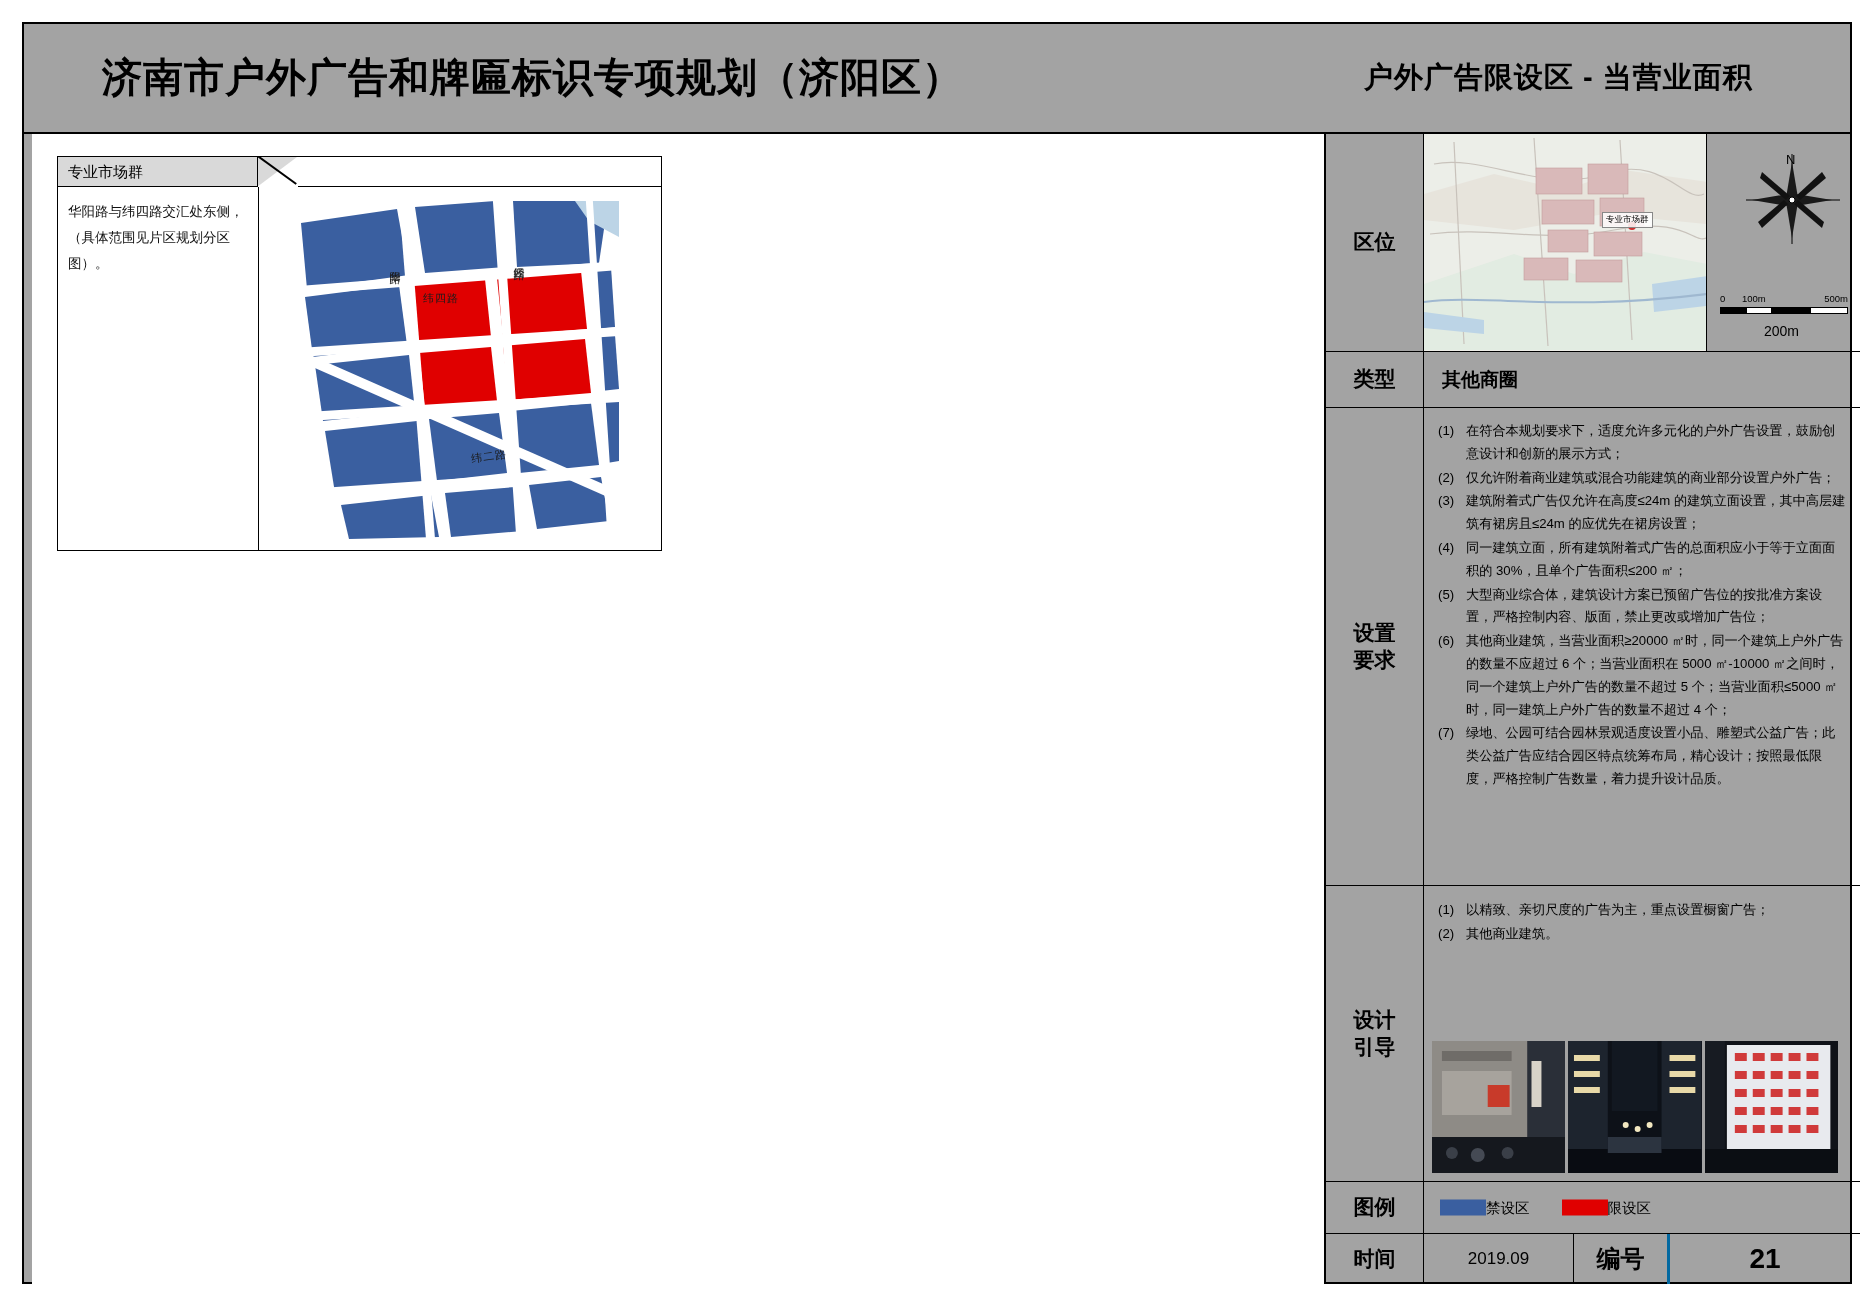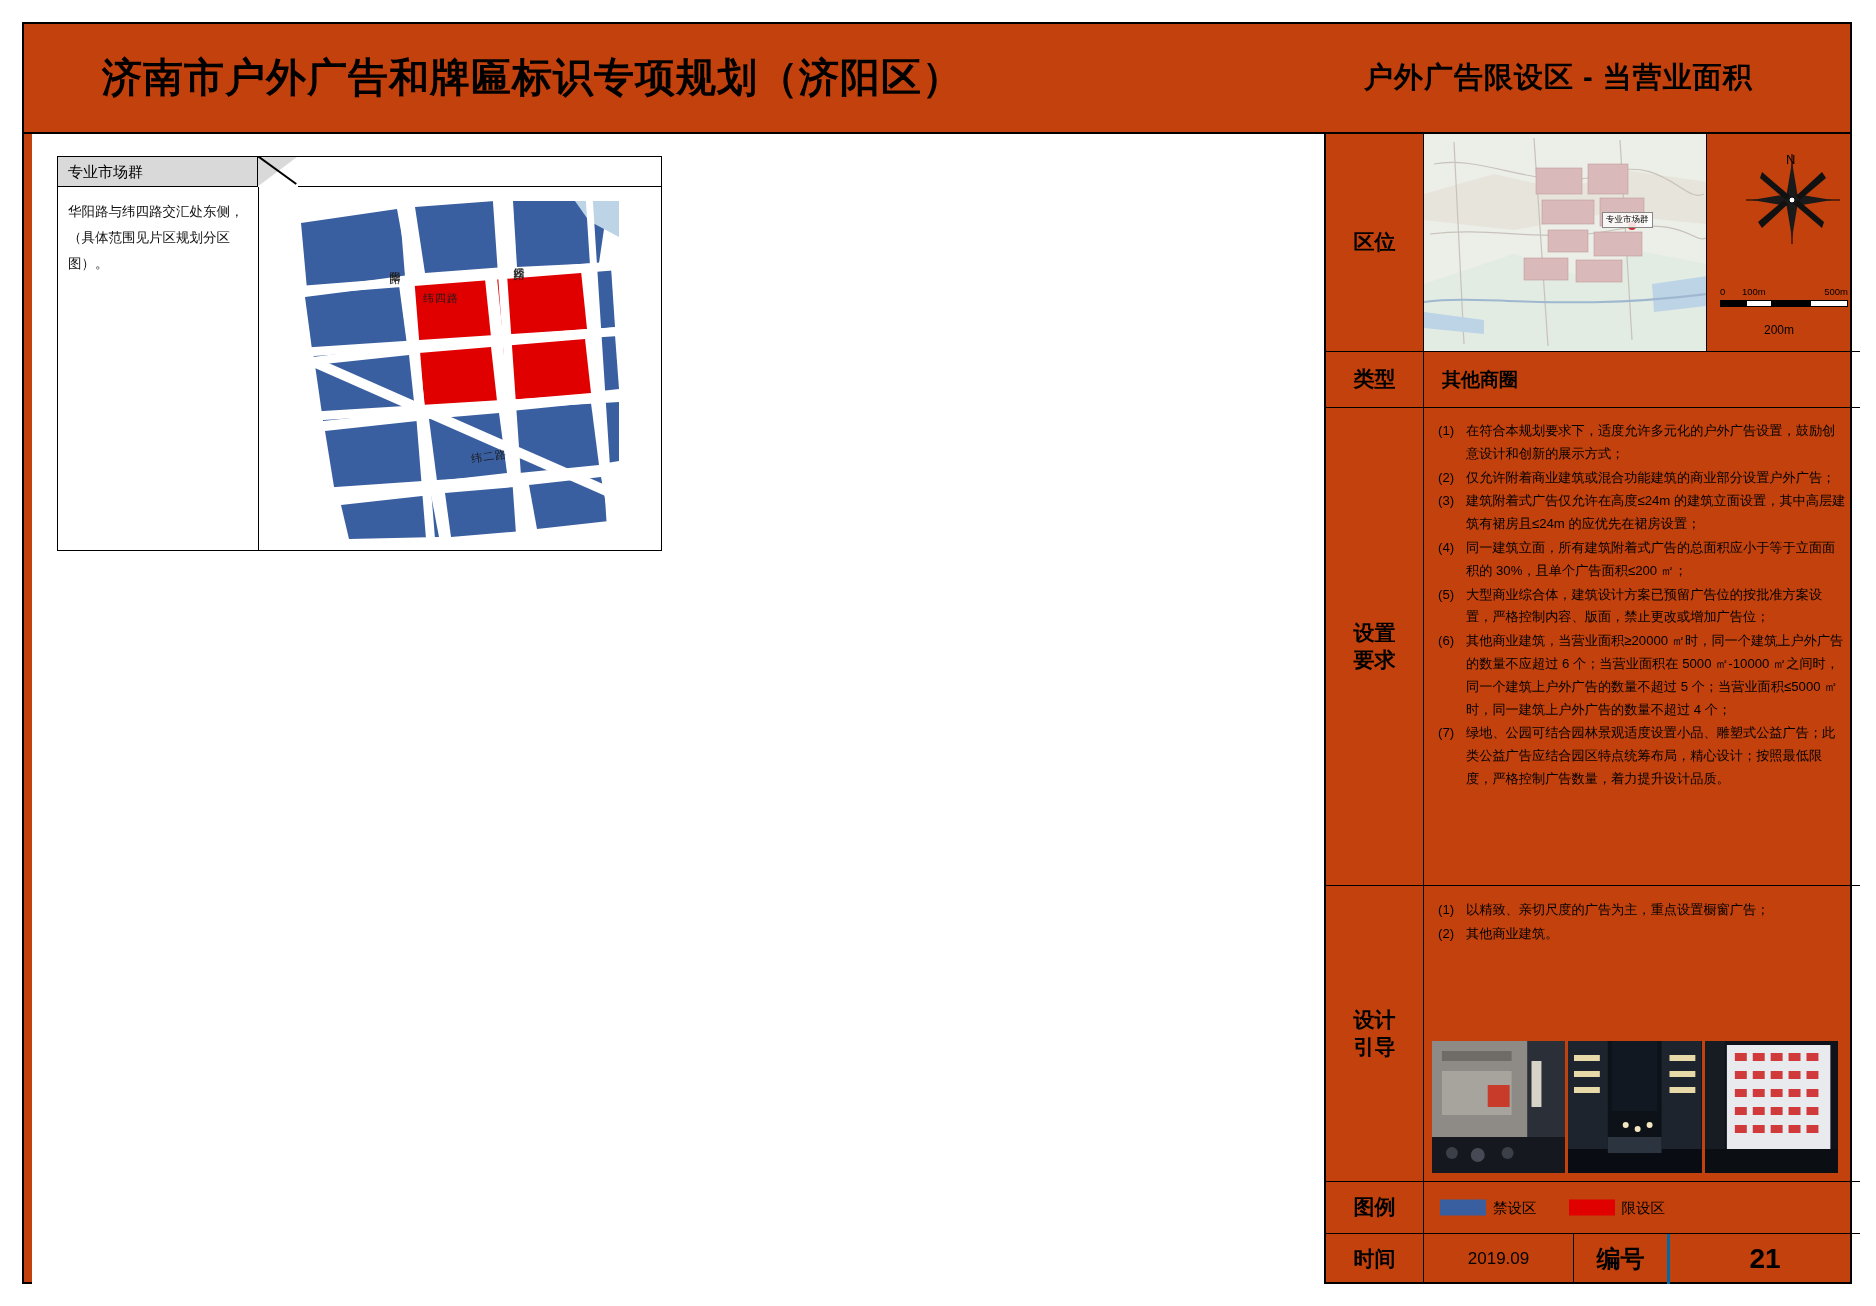--- a/index.html
+++ b/index.html
@@ -15,21 +15,21 @@
     overflow: hidden;
   }
   .sheet {
     position: absolute;
     left: 22px;
     top: 22px;
     width: 1830px;
     height: 1262px;
     border: 2px solid #000;
     box-sizing: border-box;
-    background: #c2410c;
+    background: #a3a3a3;
   }
   
   .titlebar {
     position: absolute;
     left: 0; top: 0;
     width: 100%;
     height: 110px;
     border-bottom: 2px solid #000;
     box-sizing: border-box;
   }
@@ -246,22 +246,22 @@
   .sb-seg {
     position: absolute;
     top: 0;
     height: 7px;
     border: 1px solid #000;
     box-sizing: border-box;
   }
   .sb-sub {
     position: relative;
     height: 12px;
-    font-size: 12px;
-    margin-top: 16px;
+    font-size: 14px;
+    margin-top: 9px;
   }
   .sb-sub span { position: absolute; top: 0; }
   
   #row-type { top: 218px; height: 56px; }
   .type-value {
     position: absolute;
     left: 18px;
     top: 50%;
     transform: translateY(-50%);
     font-size: 19px;
@@ -322,21 +322,21 @@
     display: flex;
     align-items: center;
     gap: 10px;
     font-size: 14.5px;
   }
   .swatch {
     width: 46px;
     height: 16px;
     display: inline-block;
   }
-  .legend-item { display: flex; align-items: center; gap: 7px; margin-right: 22px; }
+  .legend-item { display: flex; align-items: center; margin-right: 22px; }
   
   #row-time { top: 1100px; height: 50px; border-bottom: none; }
   .time-value {
     position: absolute;
     left: 98px;
     top: 0;
     width: 150px;
     height: 100%;
     border-right: 1px solid #000;
     box-sizing: border-box;

